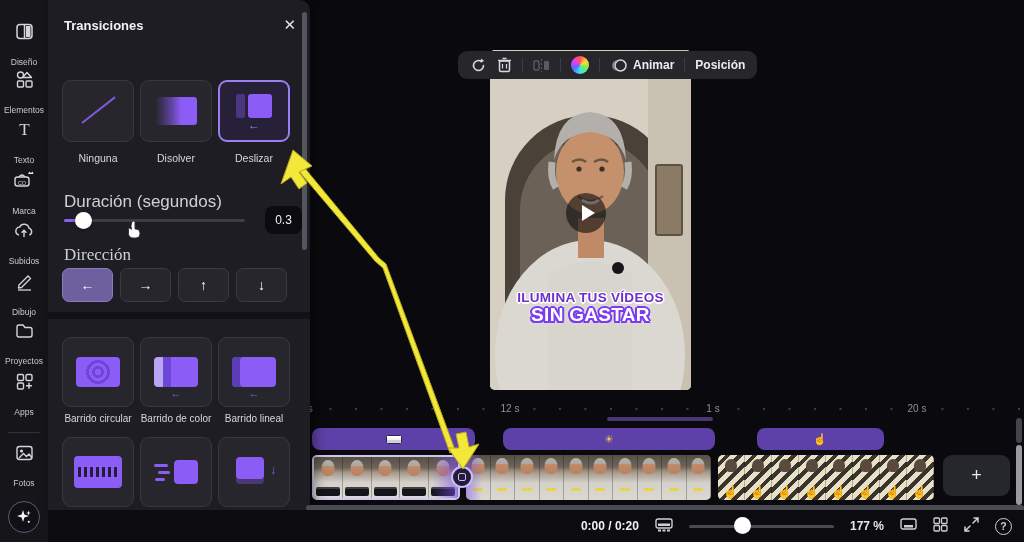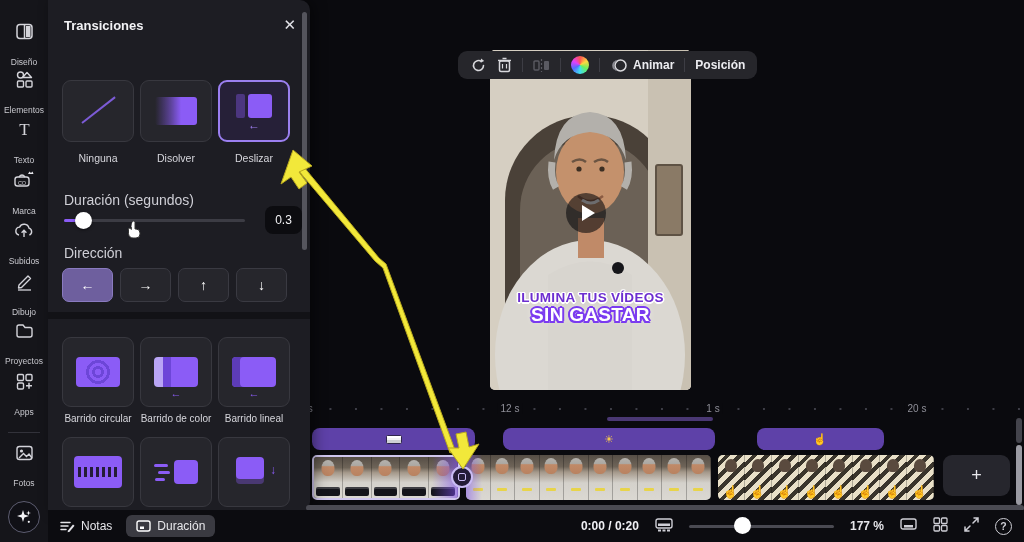--- a/index.html
+++ b/index.html
@@ -105,21 +105,21 @@
   .ico-glitch { width:48px; height:32px; border-radius:4px; background:#8b5cf6; position:relative; }
   .ico-glitch::before { content:""; position:absolute; left:4px; right:4px; top:11px; height:10px;
         background:repeating-linear-gradient(90deg,#241c38 0 3px, rgba(36,28,56,0) 3px 6px); }
   .ico-flash { position:relative; width:48px; height:30px; }
   .ico-flash .sq { position:absolute; right:2px; top:3px; width:24px; height:24px; background:#8b5cf6; border-radius:4px; }
   .ico-flash i { position:absolute; height:3px; background:#8b5cf6; border-radius:2px; }
   .ico-drop { position:relative; width:48px; height:34px; }
   .ico-drop .sq { position:absolute; left:6px; top:2px; width:28px; height:22px; background:#8b5cf6; border-radius:4px; box-shadow:0 5px 0 rgba(139,92,246,.35); }
   .ico-drop .arr { position:absolute; right:2px; top:8px; color:#8b5cf6; font-size:12px; }
 
-  .sec-label { position:absolute; left:16px; font-size:14px; color:#cfcfd6; }
+  .sec-label { position:absolute; left:16px; font-size:17px; color:#cfcfd6; }
   .slider-track { position:absolute; left:16px; top:219px; width:181px; height:3px; background:#3c3c44; border-radius:2px; }
   .slider-fill { position:absolute; left:16px; top:219px; width:20px; height:3px; background:#8b5cf6; border-radius:2px; }
   .slider-knob { position:absolute; left:27px; top:212px; width:17px; height:17px; border-radius:50%; background:#fff; box-shadow:0 1px 3px rgba(0,0,0,.5); }
   .dur-value { position:absolute; left:205px; top:206px; width:37px; height:28px; background:#0c0c10; border-radius:8px;
         color:#f2f2f5; font-size:12px; display:flex; align-items:center; justify-content:center;margin-left:12px; }
   .dirbtn { position:absolute; top:268px; width:51px; height:34px; background:#26262c; border:1px solid #3a3a42; border-radius:7px;
         color:#fff; font-size:14px; display:flex; align-items:center; justify-content:center; }
   .dirbtn.sel { background:#6e5f9e; border-color:#8a7bc0; }
   .panel-div { position:absolute; left:0; top:312px; width:262px; height:7px; background:#121216; }
 
@@ -398,21 +398,21 @@
     <span class="tile-label" style="left:128px; top:152px;">Disolver</span>
     <span class="tile-label" style="left:206px; top:152px;">Deslizar</span>
     <div class="caret"></div>
 
     <span class="sec-label" style="top:192px;">Duración (segundos)</span>
     <div class="slider-track"></div>
     <div class="slider-fill"></div>
     <div class="slider-knob"></div>
     <div class="dur-value">0.3</div>
 
-    <span class="sec-label" style="top:245px;">Dirección</span>
+    <span class="sec-label" style="top:245px;font-family:Liberation Serif, serif;">Dirección</span>
     <div class="dirbtn sel" style="left:14px;">←</div>
     <div class="dirbtn" style="left:72px;">→</div>
     <div class="dirbtn" style="left:130px;">↑</div>
     <div class="dirbtn" style="left:188px;">↓</div>
 
     <div class="panel-div"></div>
 
     <div class="tile" style="left:14px; top:337px; height:70px;">
       <span class="ico-rect ico-wcirc"></span>
     </div>
@@ -452,36 +452,20 @@
     <span class="tile-label" style="left:206px; top:512px; font-size:10px;">Ajuste</span>
 
     <div class="pscroll"></div>
 
     <svg class="cursor-hand" width="16" height="18" viewBox="0 0 16 18">
       <path d="M6 1.5 a1.5 1.5 0 0 1 3 0 V8 h1 a4 4 0 0 1 4 4 v1 a4 4 0 0 1-4 4 H7 a4.5 4.5 0 0 1-4.5-4.5 V8.5 a1.4 1.4 0 0 1 2.8 0 V6" fill="#fff" stroke="#333" stroke-width="1"></path>
     </svg>
   </div>
 
   <div class="bottombar">
-    <div class="bb-left">
-      <span class="bb-item">
-        <svg width="15" height="13" viewBox="0 0 15 13">
-            <path d="M1 2.5 h9 M1 6 h7 M1 9.5 h5" stroke="#e6e6ea" stroke-width="1.5" stroke-linecap="round"></path>
-            <path d="M8 10.5 L13 4.5 l1.5 1.2 L9.6 11.8 L7.6 12.3 z" fill="#e6e6ea"></path>
-          </svg>
-        <span>Notas</span>
-      </span>
-      <span class="bb-pill">
-        <svg width="15" height="12" viewBox="0 0 15 12">
-            <rect x="1" y="1" width="13" height="10" rx="2" fill="none" stroke="#fff" stroke-width="1.4"></rect>
-            <rect x="4" y="6.5" width="4" height="2.5" fill="#fff"></rect>
-          </svg>
-        <span>Duración</span>
-      </span>
-    </div>
     <div class="bb-right">
       <span class="bb-time">0:00 / 0:20</span>
       <span>
         <svg width="18" height="14" viewBox="0 0 18 14">
             <rect x="1" y="1" width="16" height="9" rx="2" fill="none" stroke="#cfcfd6" stroke-width="1.4"></rect>
             <rect x="3" y="11.5" width="3" height="2" fill="#cfcfd6"></rect>
             <rect x="7.5" y="11.5" width="3" height="2" fill="#cfcfd6"></rect>
             <rect x="12" y="11.5" width="3" height="2" fill="#cfcfd6"></rect>
             <rect x="3" y="5.5" width="12" height="2.5" fill="#cfcfd6"></rect>
           </svg>

